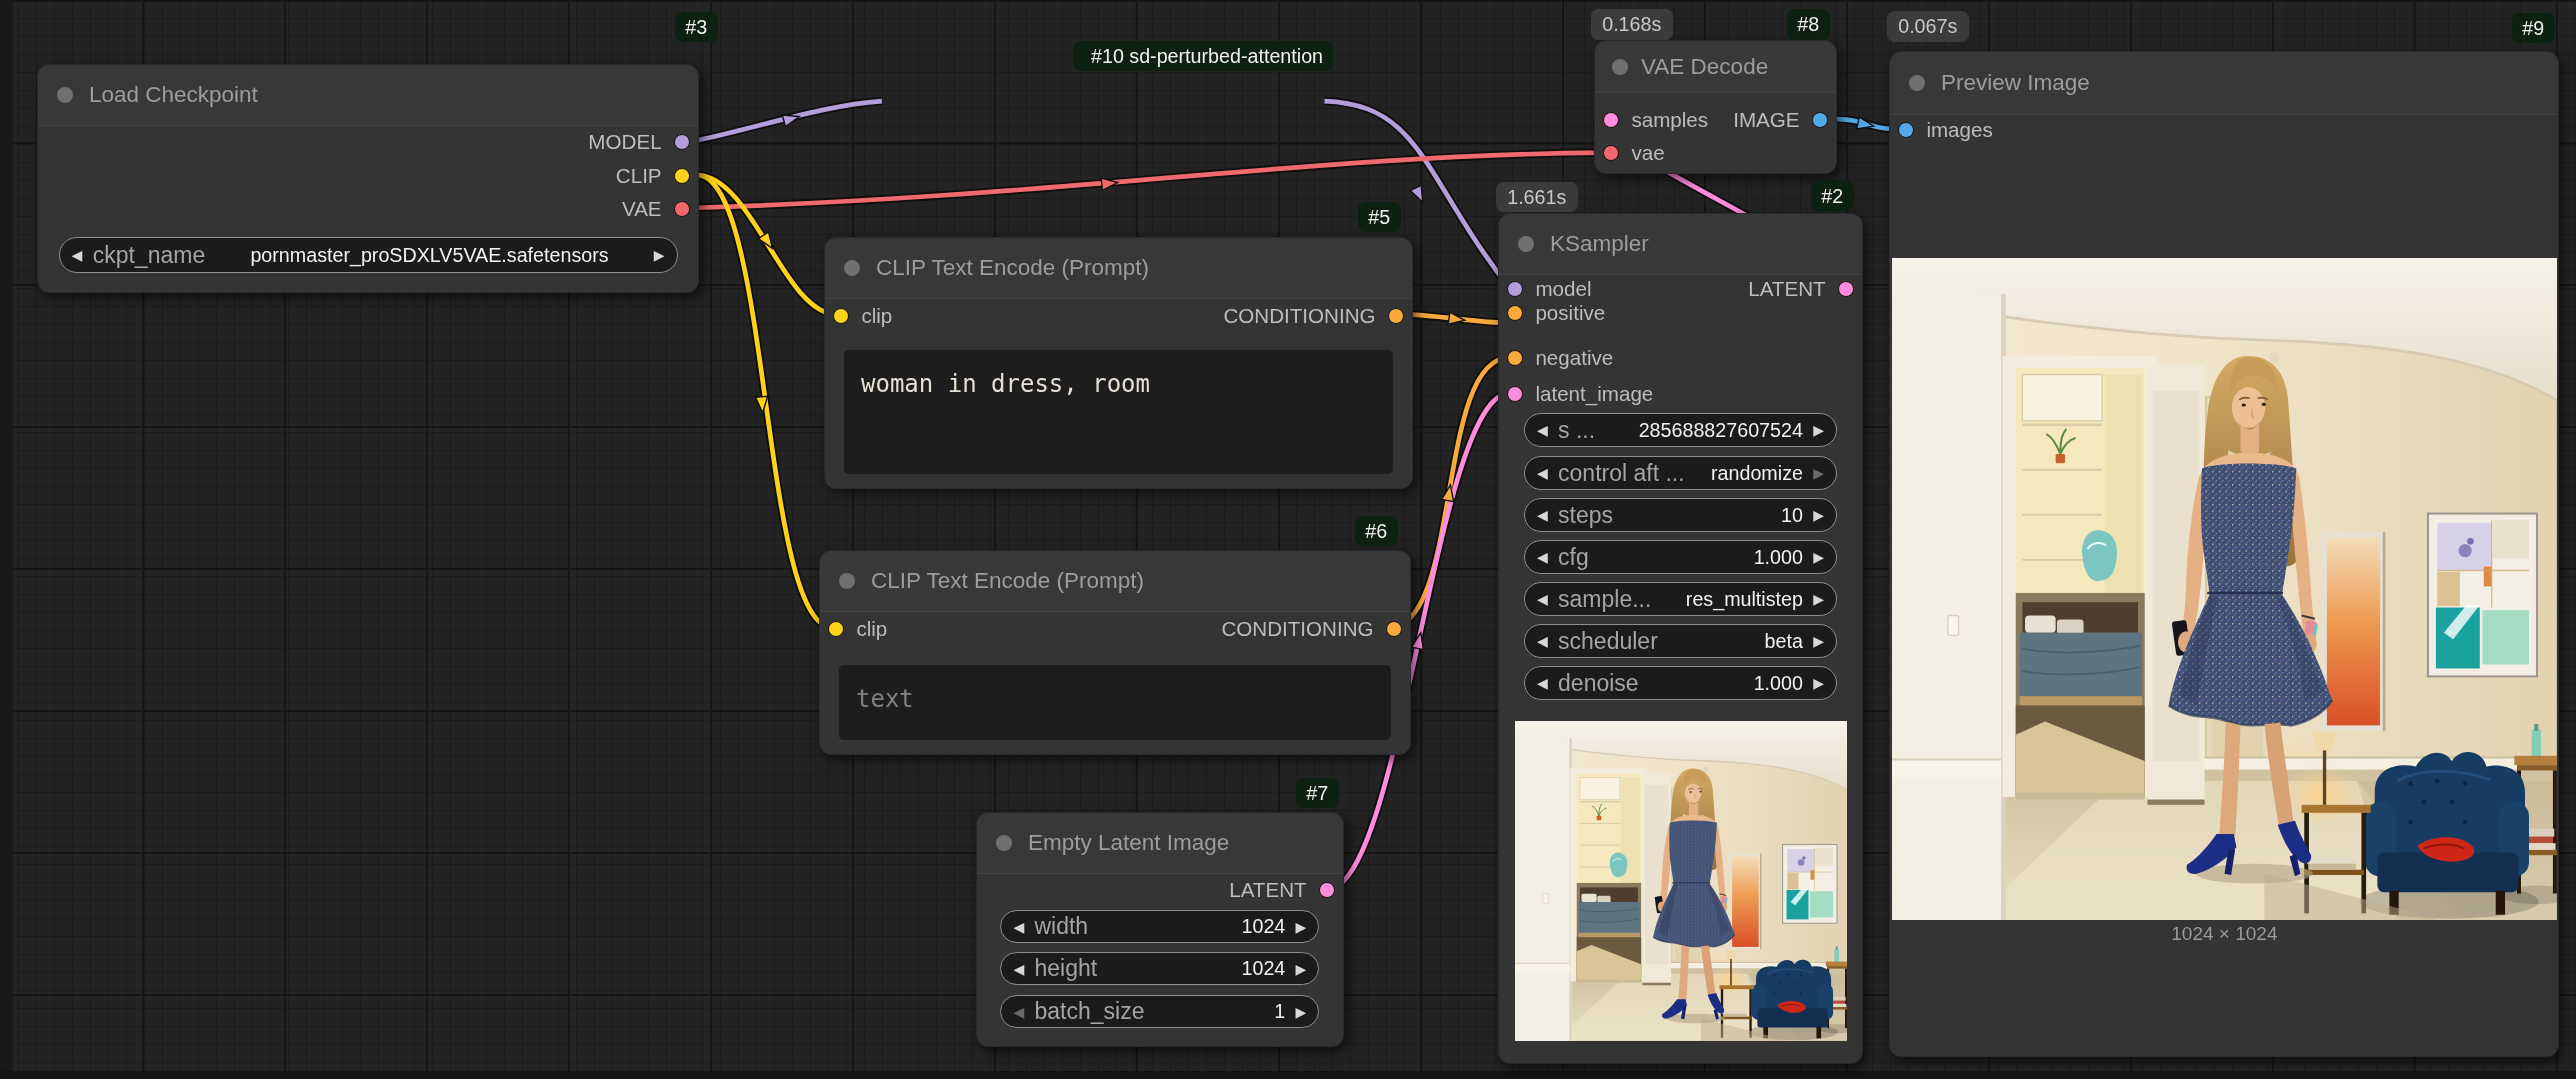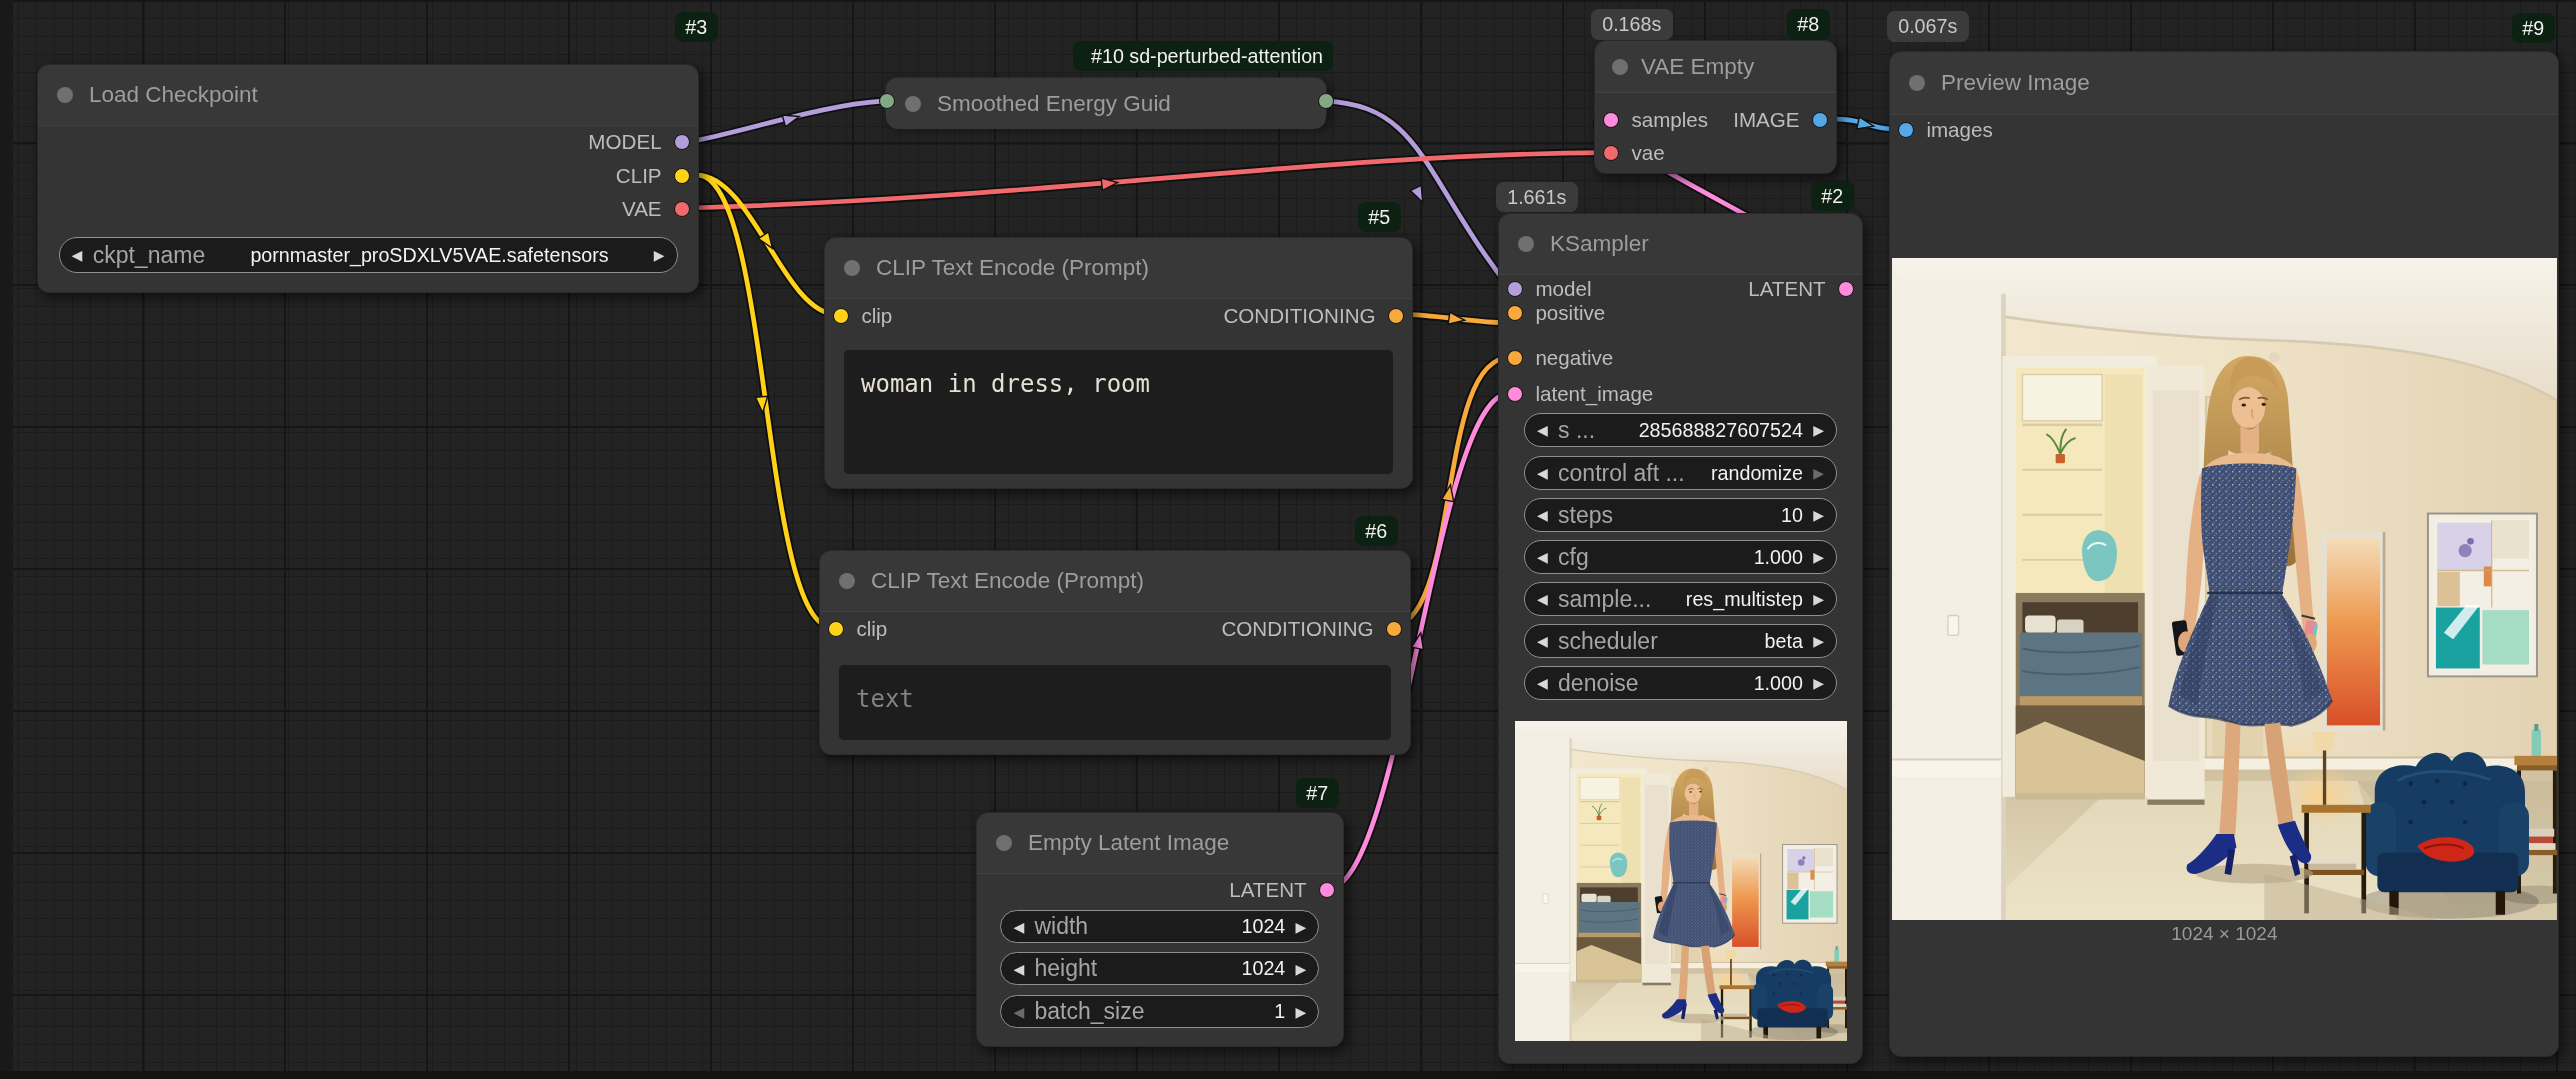--- a/index.html
+++ b/index.html
@@ -328,28 +328,20 @@
       <span class="plabel">VAE</span>
     </div>
     <div class="widget" style="left:20.6px;top:172px;width:619px;height:36px;border-radius:18px;">
       <span class="warr">◀</span>
       <span class="wlabel">ckpt_name</span>
       <span class="wvalue center">pornmaster_proSDXLV5VAE.safetensors</span>
       <span class="warr">▶</span>
     </div>
   </div>
 
-  <div class="node collapsed" style="left:885px;top:77px;width:440px;height:45px;">
-    <div class="nhead">
-      <span class="hdot"></span>
-      <span class="ntitle">Smoothed Energy Guid</span>
-    </div>
-    <span class="cdot" style="left:-7.5px;"></span>
-    <span class="cdot" style="right:-7.5px;"></span>
-  </div>
 
   <div class="node" style="left:824px;top:237px;width:587px;height:250px;">
     <div class="nhead">
       <span class="hdot"></span>
       <span class="ntitle">CLIP Text Encode (Prompt)</span>
     </div>
     <div class="port in" style="top:78px;">
       <span class="dot p-clip"></span>
       <span class="plabel">clip</span>
     </div>
@@ -473,21 +465,21 @@
       <span class="warr">▶</span>
     </div>
     <svg class="nimg" style="left:16px;top:507px;" width="332" height="320" viewBox="0 0 355 342">
         <use href="#roomScene"></use>
       </svg>
   </div>
 
   <div class="node" style="left:1594px;top:40px;width:241px;height:132px;">
     <div class="nhead" style="height:51px;padding:0 17px;gap:13px;">
       <span class="hdot"></span>
-      <span class="ntitle">VAE Empty</span>
+      <span class="ntitle">VAE Decode</span>
     </div>
     <div class="port in" style="top:79px;">
       <span class="dot p-latent"></span>
       <span class="plabel">samples</span>
     </div>
     <div class="port in" style="top:112px;">
       <span class="dot p-vae"></span>
       <span class="plabel">vae</span>
     </div>
     <div class="port out" style="top:79px;">

